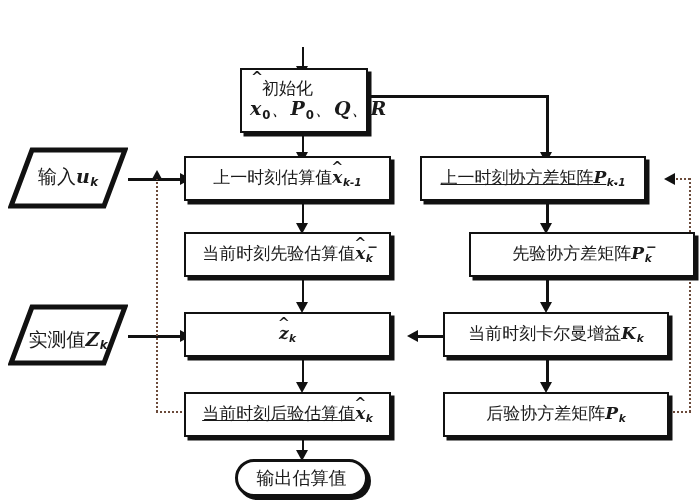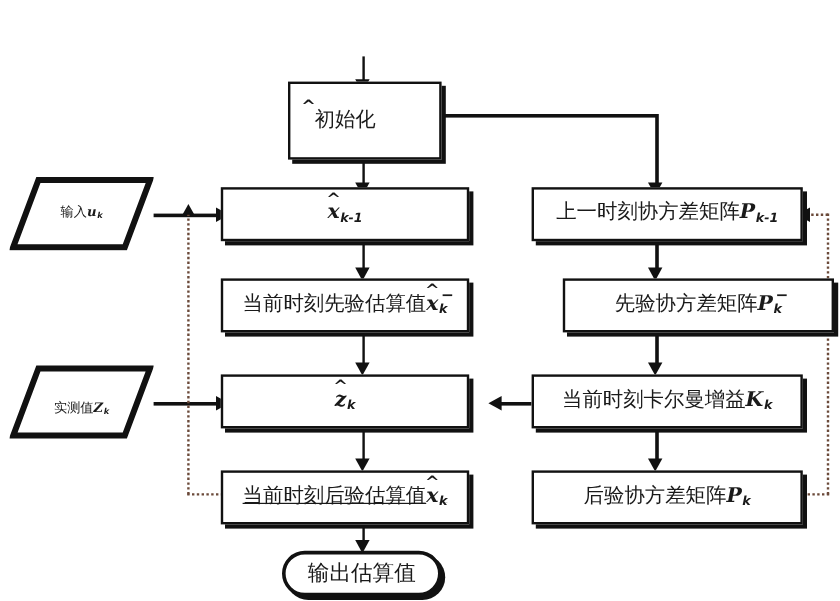--- a/index.html
+++ b/index.html
@@ -35,21 +35,21 @@
   }
   .term {
     border: 3px solid #111111;
     border-radius: 22px;
     box-shadow: 3px 3px 0 0 #111111;
     font-size: 18px;
   }
   .para {
     border: none;
     background: transparent;
-    font-size: 11px;
+    font-size: 19px;
     text-align: right;
   }
   .para .para-shape {
     position: absolute;
     inset: 0;
   }
   .para .para-label {
     position: relative;
     z-index: 2;
   }
@@ -166,38 +166,41 @@
   <div class="dln dh" style="left:669px; top:411px; width:22px;"></div>
   <div class="dln dv" style="left:689px; top:178px; height:234px;"></div>
   <div class="dln dh" style="left:673px; top:178px; width:17px;"></div>
   <div class="arrow arr-left" style="left:664px; top:173px; border-right-color:#111111;"></div>
 
 
   <div class="node proc init" style="left:240px; top:68px; width:128px; height:65px;">
     <div class="line1">
       <span class="hatwrap"><span class="hat">^</span><span style="visibility:hidden;">x</span></span><span>初始化</span>
     </div>
+    <div class="line2">
+      <span class="mi">x</span><span class="sub" style="font-style:normal;">0</span><span>、</span><span class="mi">P</span><span class="sub" style="font-style:normal;">0</span><span>、</span><span class="mi">Q</span><span>、</span><span class="mi">R</span>
+    </div>
   </div>
 
   <div class="node para" style="left:8px; top:147px; width:120px; height:62px;">
     <svg class="para-shape" viewBox="0 0 120 62" preserveAspectRatio="none">
       <polygon points="24,3 117,3 96,59 3,59" fill="#ffffff" stroke="#111111" stroke-width="5"></polygon>
     </svg>
     <span class="para-label">
       <span>输入</span><span class="mi">u</span><span class="sub">k</span>
     </span>
   </div>
 
   <div class="node proc" style="left:184px; top:156px; width:207px; height:45px;">
     <span>
-      <span class="hatwrap mi"><span class="hat">^</span>x</span><span class="sub">k-1</span>
-    </span>
-  </div>
-
-  <div class="node proc" style="left:443px; top:156px; width:226px; height:45px;">
+      <span>上一时刻估算值</span><span class="hatwrap mi"><span class="hat">^</span>x</span><span class="sub">k-1</span>
+    </span>
+  </div>
+
+  <div class="node proc" style="left:420px; top:156px; width:226px; height:45px;text-decoration:underline;">
     <span>
       <span>上一时刻协方差矩阵</span><span class="mi">P</span><span class="sub">k-1</span>
     </span>
   </div>
 
   <div class="node proc" style="left:184px; top:232px; width:207px; height:45px;">
     <span>
       <span>当前时刻先验估算值</span><span class="supminus"><span class="hatwrap mi"><span class="hat">^</span>x</span><span class="sub">k</span><span class="mn">−</span></span>
     </span>
   </div>

